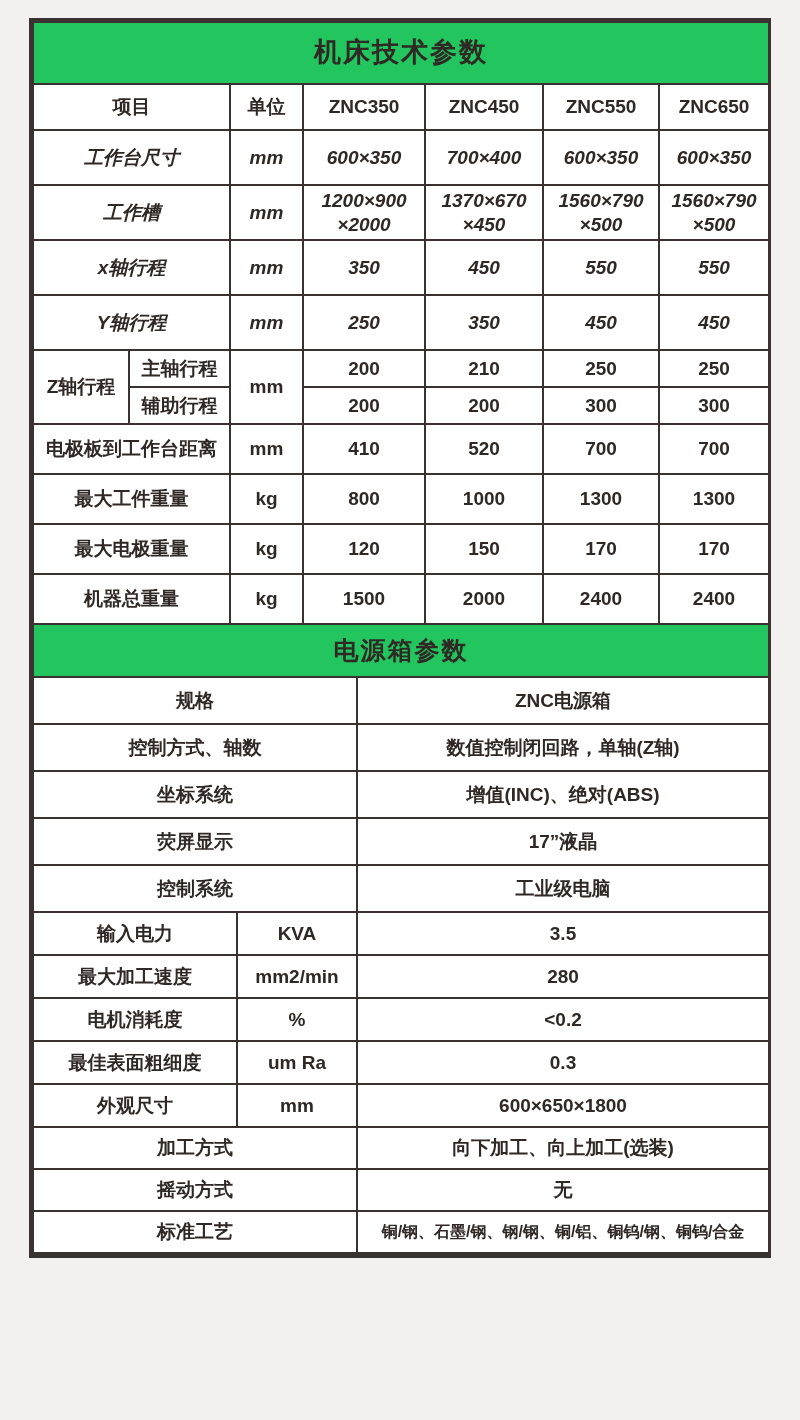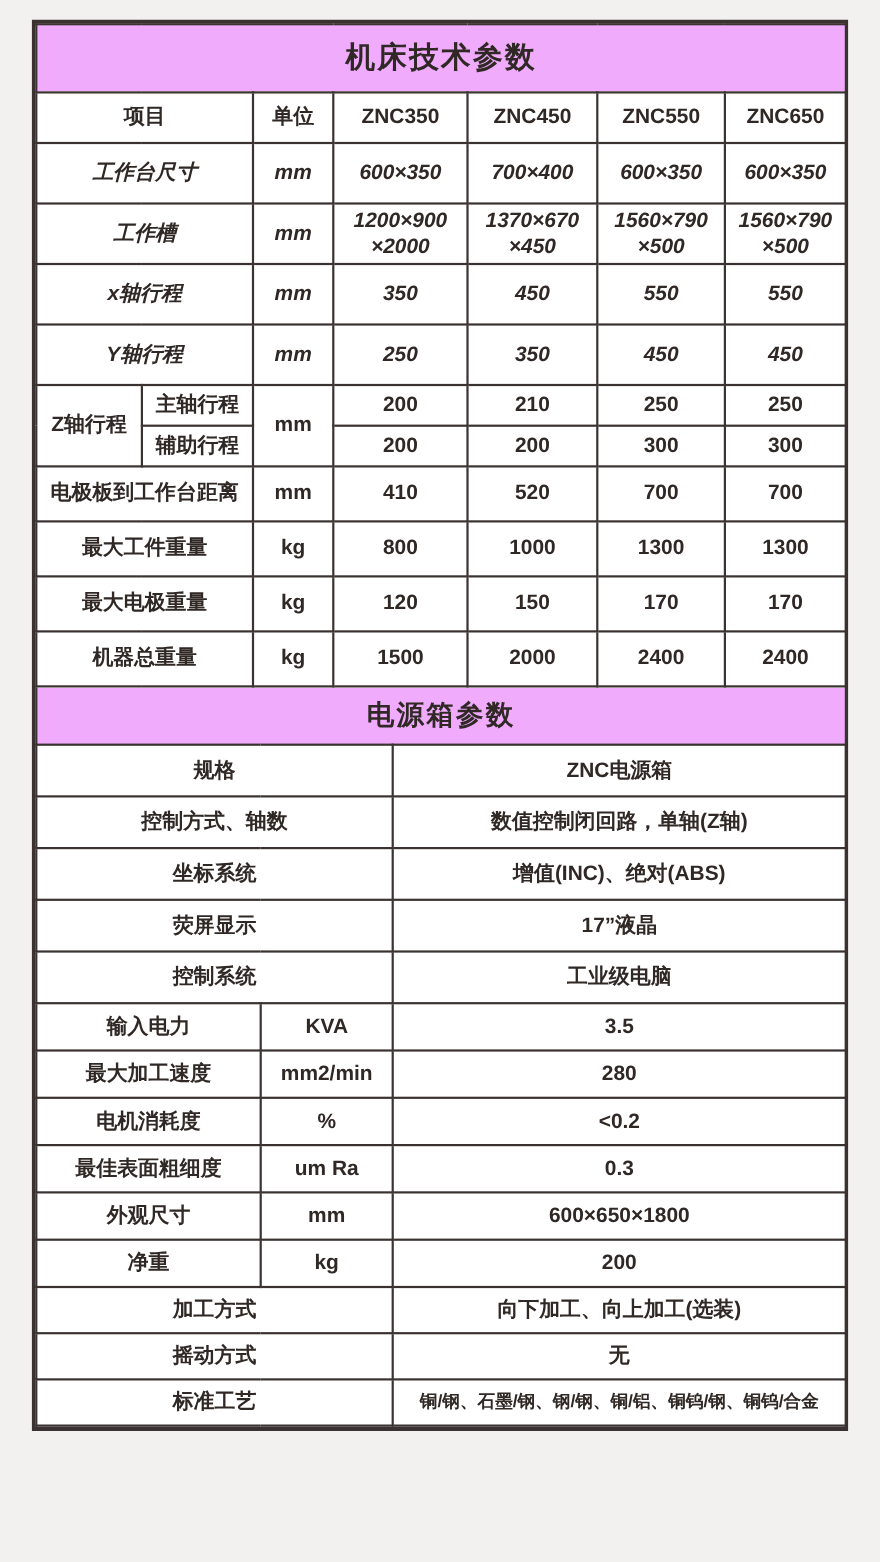--- a/index.html
+++ b/index.html
@@ -19,21 +19,21 @@
   td {
     border: 2px solid #3a3231;
     text-align: center; vertical-align: middle;
     font-weight: 700; color: #2f2825;
     font-size: 19px; line-height: 1.25;
     padding: 2px 3px;
     white-space: pre-line;
     overflow: hidden;
   }
   .title-cell {
-    background: #f0abfc;
+    background: #22c55e;
     font-size: 27px; letter-spacing: 2px;
     height: 62px;
   }
   .p-title .title-cell { font-size: 25px; height: 52px; }
   .m-head tr { height: 46px; }
   tbody.m-top tr { height: 55px; font-style: italic; }
   tbody.m-z tr { height: 37px; }
   tbody.m-bot tr { height: 50px; }
   tbody.p-top tr { height: 47px; }
   tbody.p-unit tr { height: 43px; }
@@ -249,25 +249,20 @@
             <td class="unit">um Ra</td>
             <td class="val">0.3</td>
           </tr>
 
           <tr>
             <td>外观尺寸</td>
             <td class="unit">mm</td>
             <td class="val">600×650×1800</td>
           </tr>
 
-          <tr>
-            <td>净重</td>
-            <td class="unit">kg</td>
-            <td class="val">200</td>
-          </tr>
         </tbody>
 
       <tbody class="p-bot">
 
           <tr>
             <td colspan="2">加工方式</td>
             <td class="val">向下加工、向上加工(选装)</td>
           </tr>
 
           <tr>

